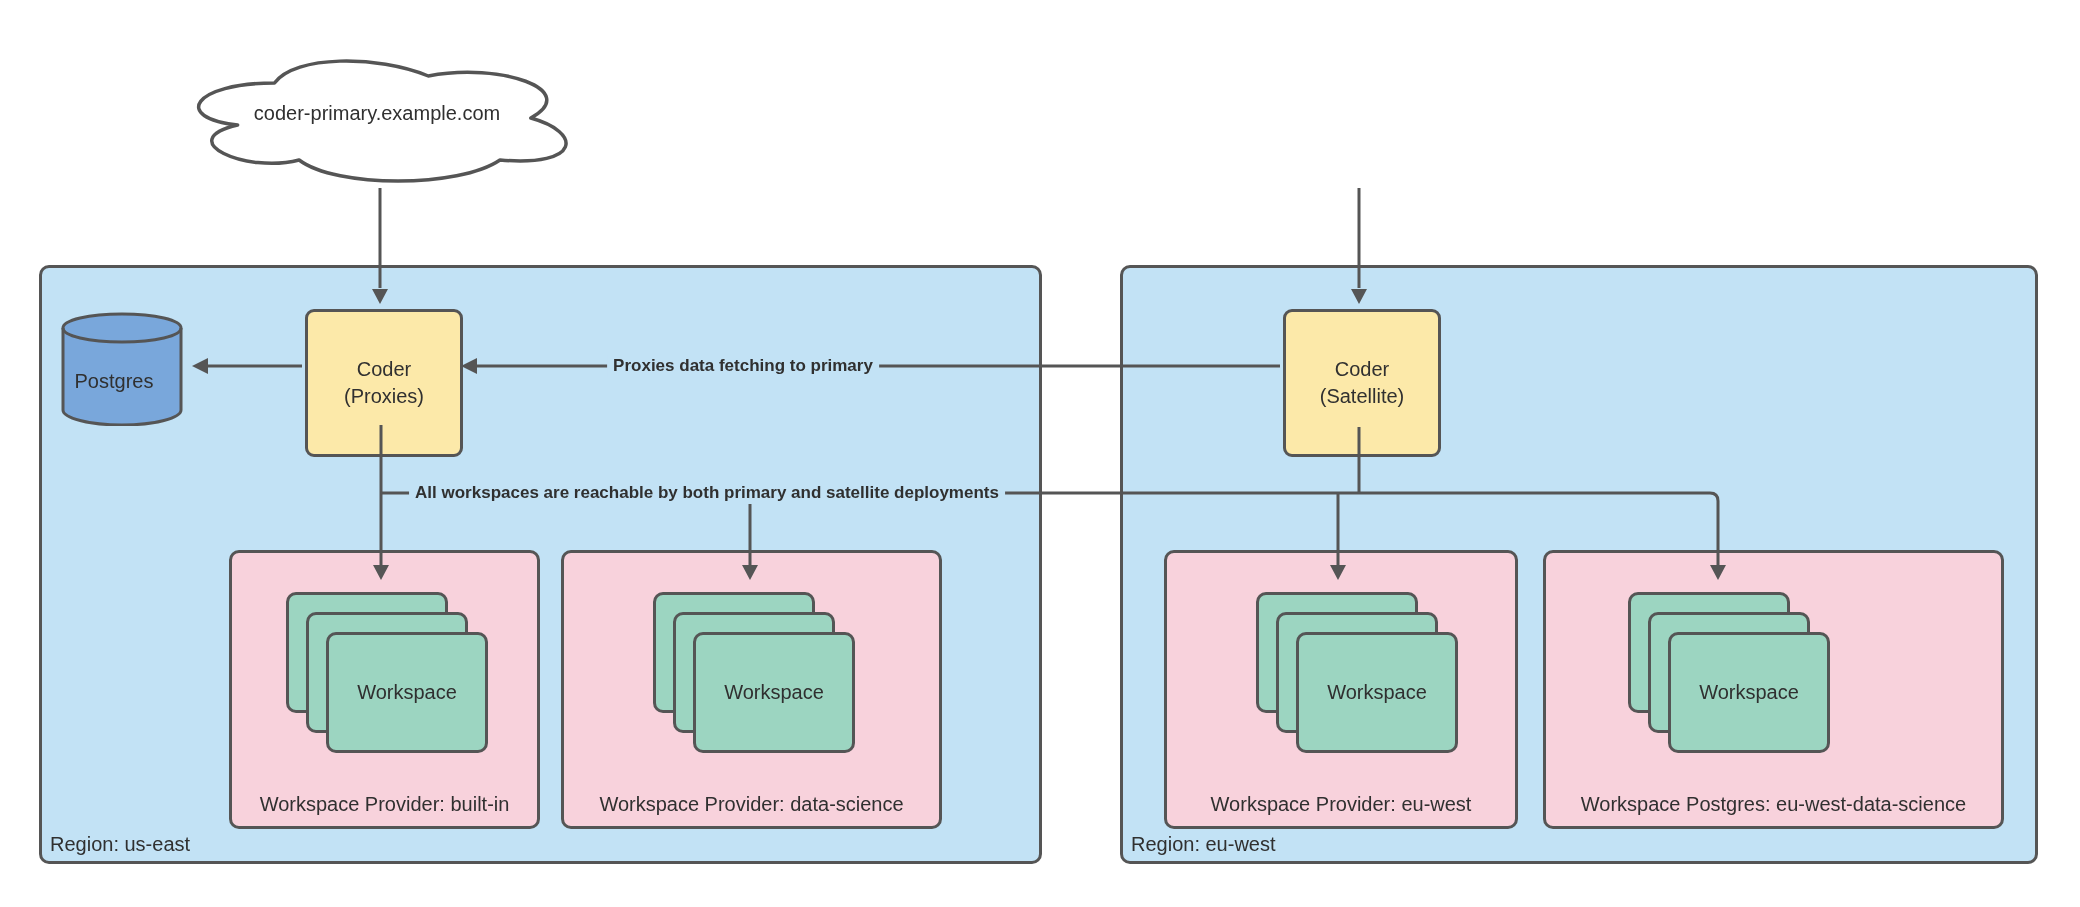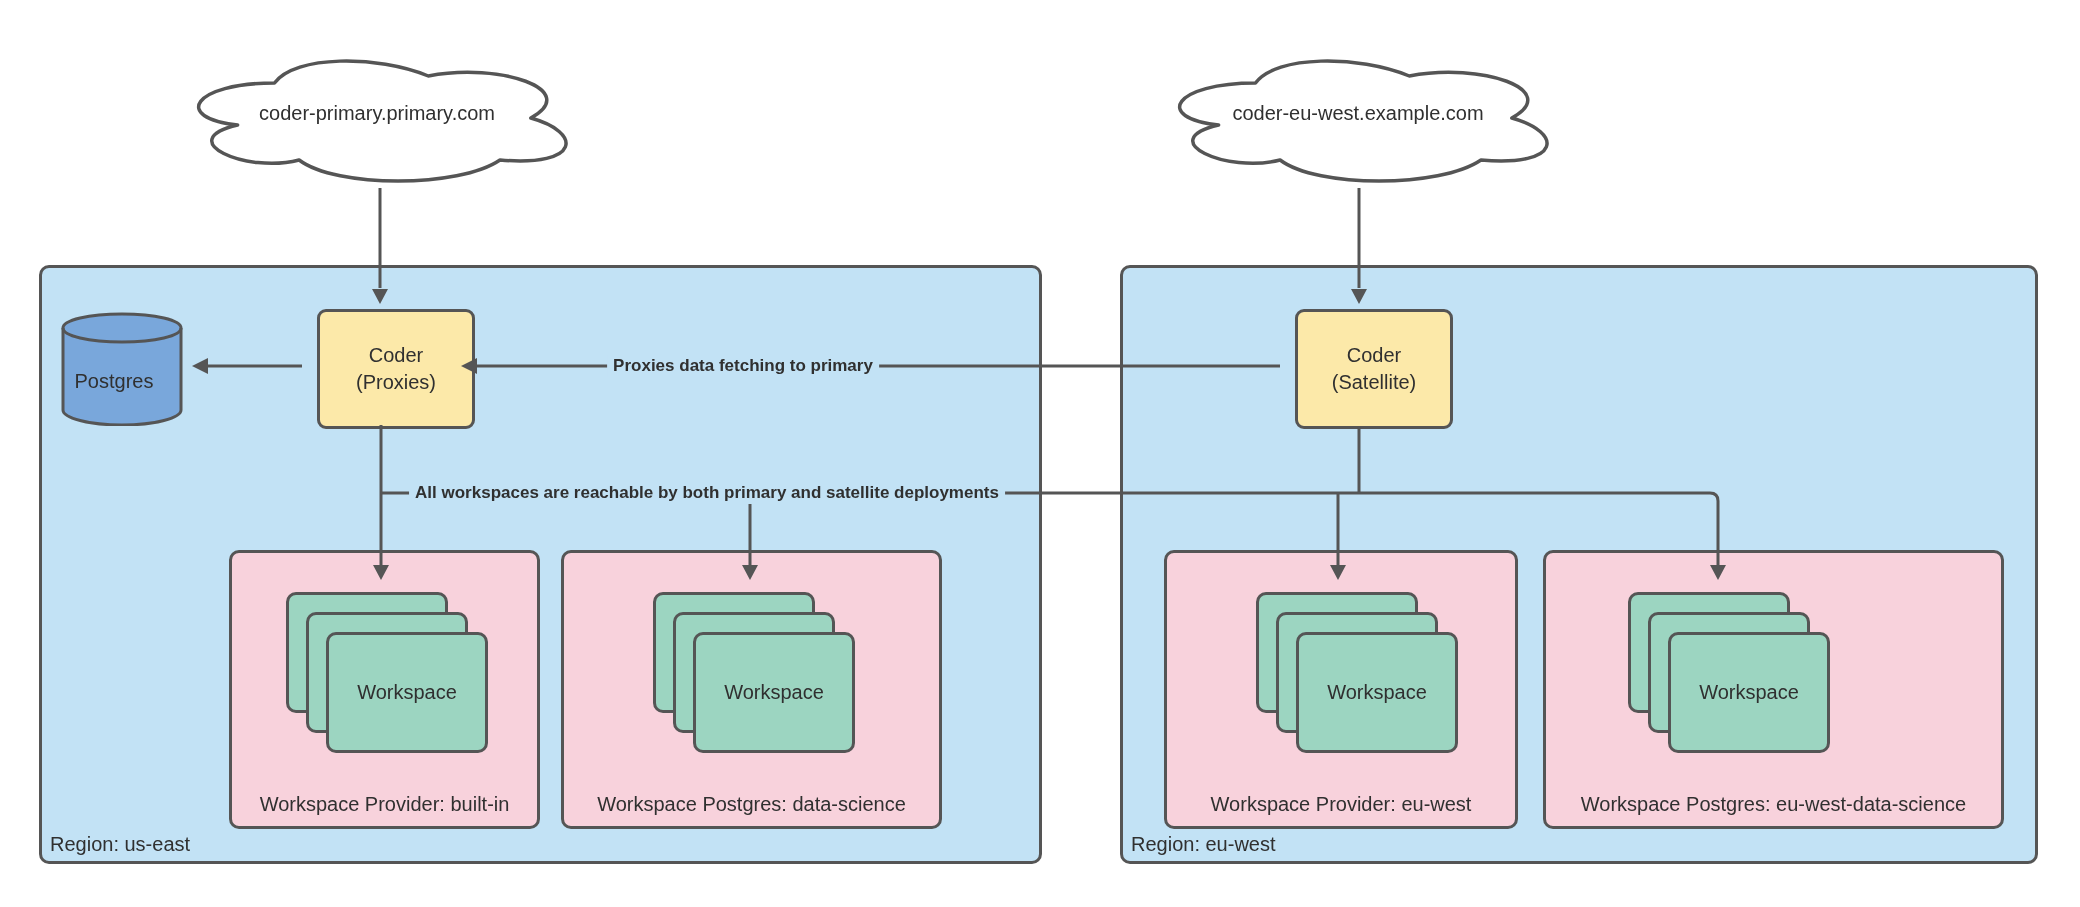--- a/index.html
+++ b/index.html
@@ -28,21 +28,21 @@
 
   
   .stack{position:absolute;width:202px;height:161px;}
   .card{position:absolute;width:162px;height:121px;background:var(--workspace-fill);border:3px solid var(--stroke);border-radius:10px;}
   .card.c0{left:0;top:0;}
   .card.c1{left:20px;top:20px;}
   .card.c2{left:40px;top:40px;display:flex;align-items:center;justify-content:center;}
   .card .ws-label{font-size:20px;}
 
   
-  .coder-box{position:absolute;width:158px;height:120px;background:var(--coder-fill);border:3px solid var(--stroke);border-radius:9px;display:flex;flex-direction:column;align-items:center;justify-content:center;font-size:20px;line-height:1.35;z-index:10;margin-left:12px;}
+  .coder-box{position:absolute;width:158px;height:148px;background:var(--coder-fill);border:3px solid var(--stroke);border-radius:9px;display:flex;flex-direction:column;align-items:center;justify-content:center;font-size:20px;line-height:1.35;z-index:10;}
 
   
   .db-node{position:absolute;width:106px;height:114px;z-index:10;}
   .db-node svg{position:absolute;left:0;top:0;}
   .db-label{position:absolute;left:0;right:0;top:30px;bottom:6px;display:flex;align-items:center;justify-content:center;font-size:20px;}
 
   
   .cloud{position:absolute;width:418px;height:148px;z-index:10;}
   .cloud svg{position:absolute;left:0;top:0;}
   .cloud-label{position:absolute;left:0;right:0;top:0;bottom:10px;display:flex;align-items:center;justify-content:center;font-size:20px;}
@@ -86,21 +86,21 @@
     </div>
 
     <div class="provider" style="left:519px;top:282px;width:381px;height:279px;">
       <div class="stack" style="left:89px;top:39px;">
         <div class="card c0"></div>
         <div class="card c1"></div>
         <div class="card c2">
           <span class="ws-label">Workspace</span>
         </div>
       </div>
-      <div class="provider-label">Workspace Postgres: data-science</div>
+      <div class="provider-label">Workspace Provider: data-science</div>
     </div>
   </div>
 
   <div class="region" style="left:1120px;top:265px;width:918px;height:599px;">
     <div class="region-label">Region: eu-west</div>
 
     <div class="coder-box" style="left:160px;top:41px;">
       <span>Coder</span>
       <span>(Satellite)</span>
     </div>
@@ -149,26 +149,20 @@
       <polygon points="742,565 758,565 750,580"></polygon>
       <polygon points="1330,565 1346,565 1338,580"></polygon>
       <polygon points="1710,565 1726,565 1718,580"></polygon>
     </g>
   </svg>
 
   <div class="cloud" style="left:168px;top:44px;">
     <svg width="418" height="148" viewBox="-4 -4 418 148">
       <path d="M102.5 35 C20.5 35 0 70 65.6 77 C0 92.4 73.8 126 127.1 112 C164 140 287 140 328 112 C410 119 410 84 358.8 70 C410 42 328 14 256.3 28 C205 7 123 7 102.5 35 Z" fill="var(--cloud-fill)" stroke="var(--stroke)" stroke-width="3.5" stroke-linejoin="round"></path>
     </svg>
-    <div class="cloud-label">coder-primary.primary.com</div>
+    <div class="cloud-label">coder-primary.example.com</div>
   </div>
 
-  <div class="cloud" style="left:1149px;top:44px;">
-    <svg width="418" height="148" viewBox="-4 -4 418 148">
-      <path d="M102.5 35 C20.5 35 0 70 65.6 77 C0 92.4 73.8 126 127.1 112 C164 140 287 140 328 112 C410 119 410 84 358.8 70 C410 42 328 14 256.3 28 C205 7 123 7 102.5 35 Z" fill="var(--cloud-fill)" stroke="var(--stroke)" stroke-width="3.5" stroke-linejoin="round"></path>
-    </svg>
-    <div class="cloud-label">coder-eu-west.example.com</div>
-  </div>
 
   <div class="edge-label" style="left:743px;top:366px;">Proxies data fetching to primary</div>
   <div class="edge-label" style="left:707px;top:493px;">All workspaces are reachable by both primary and satellite deployments</div>
 
 </div>
 
 </body></html>

